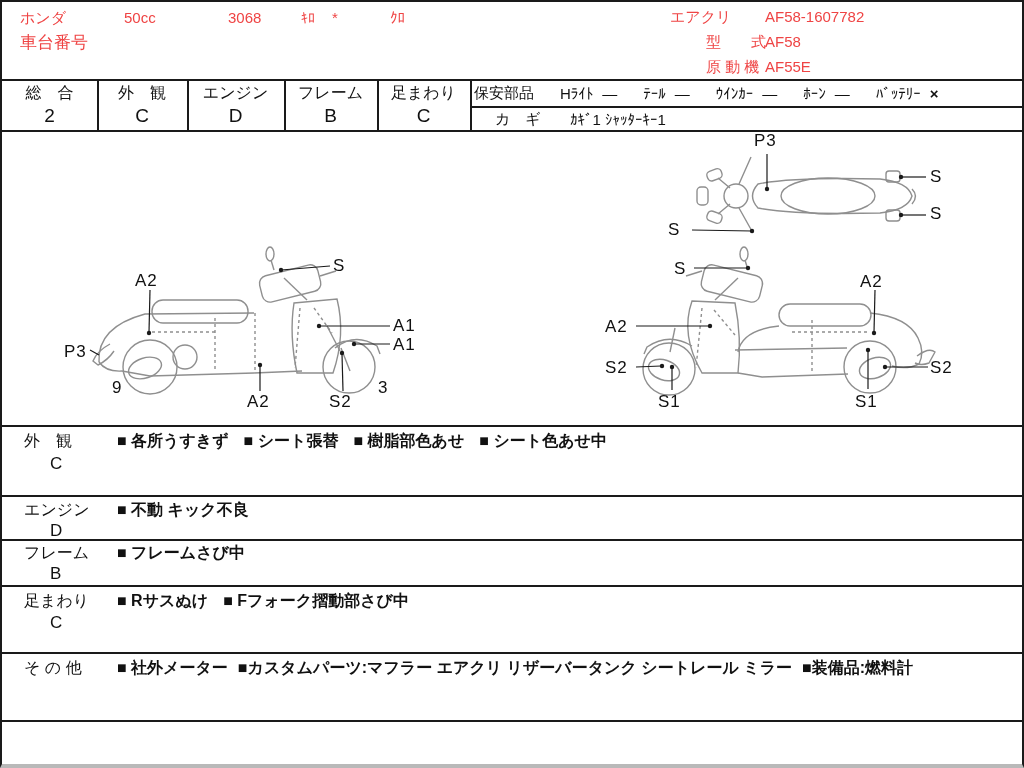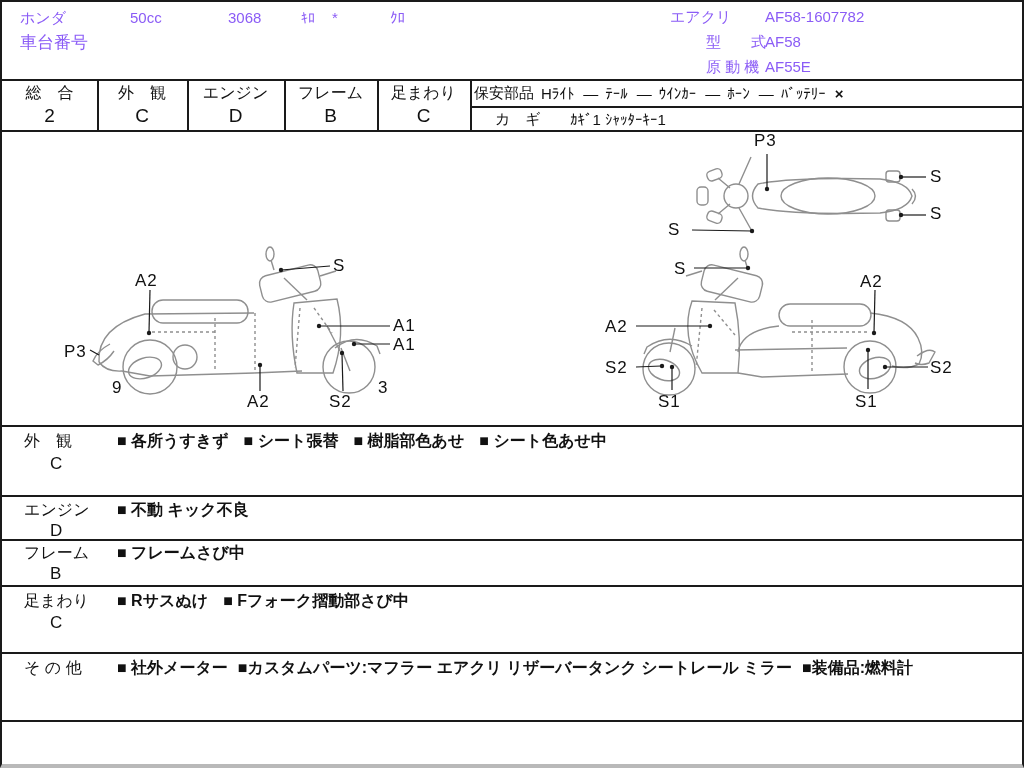--- a/index.html
+++ b/index.html
@@ -3,51 +3,51 @@
 <meta charset="utf-8">
 <style>
   html,body{margin:0;padding:0;}
   body{
     width:1024px;height:768px;position:relative;background:#ffffff;
     font-family:"Liberation Sans","DejaVu Sans",sans-serif;color:#111;
     overflow:hidden;
   }
   .sheet{position:absolute;inset:0;box-sizing:border-box;
     border:2px solid #1a1a1a;border-bottom:4px solid #b9b9b9;}
-  .t{position:absolute;white-space:pre;font-size:15px;line-height:1.2;color:#8b5cf6;}
+  .t{position:absolute;white-space:pre;font-size:15px;line-height:1.2;color:#ef4444;}
   .hline{position:absolute;left:0;width:1024px;height:2px;background:#1a1a1a;}
   .vline{position:absolute;top:77px;width:2px;height:53px;background:#1a1a1a;}
   
   .gcell{position:absolute;top:77px;height:53px;}
   .gcell .lab{position:absolute;top:4px;width:100%;text-align:center;font-size:16px;white-space:pre;}
   .gcell .val{position:absolute;top:26px;width:100%;text-align:center;font-size:19px;}
   
   .safety{position:absolute;left:468px;top:77px;width:554px;height:53px;}
-  .safety .row1{position:absolute;left:4px;top:5px;display:flex;align-items:center;gap:7px;font-size:15px;white-space:pre;}
+  .safety .row1{position:absolute;left:4px;top:5px;display:flex;align-items:center;gap:26px;font-size:15px;white-space:pre;}
   .safety .row2{position:absolute;left:17px;top:31px;display:flex;align-items:center;font-size:15px;white-space:pre;margin-left:8px;}
   .sitem{display:inline-flex;gap:9px;white-space:pre;}
   .sstat-x{font-weight:bold;}
   .safety .divider{position:absolute;left:0;top:27px;width:554px;height:2px;background:#1a1a1a;}
   
   .diag{position:absolute;left:0;top:128px;width:1024px;height:295px;}
   .diag svg{position:absolute;left:0;top:0;}
   .dlabel{position:absolute;font-size:17px;letter-spacing:1px;white-space:pre;color:#111;}
   
   .slabel{position:absolute;left:22px;font-size:16px;white-space:pre;}
   .sgrade{position:absolute;left:48px;font-size:17px;white-space:pre;}
   .items{position:absolute;left:115px;display:flex;gap:15px;font-size:16px;white-space:pre;font-weight:bold;}
 </style>
 </head>
 <body>
 
 <div class="sheet">
 
   <div>
     <span class="t" style="left:18px;top:7px">ホンダ</span>
-    <span class="t" style="left:128px;top:7px">50cc</span>
+    <span class="t" style="left:122px;top:7px">50cc</span>
     <span class="t" style="left:226px;top:7px">3068</span>
     <span class="t" style="left:299px;top:8px;font-size:14px">ｷﾛ</span>
     <span class="t" style="left:330px;top:7px">*</span>
     <span class="t" style="left:388px;top:7px">ｸﾛ</span>
     <span class="t" style="left:18px;top:31px;font-size:17px">車台番号</span>
 
     <span class="t" style="left:668px;top:6px">エアクリ</span>
     <span class="t" style="left:763px;top:6px">AF58-1607782</span>
     <span class="t" style="left:704px;top:31px">型　　式</span>
     <span class="t" style="left:763px;top:31px">AF58</span>

